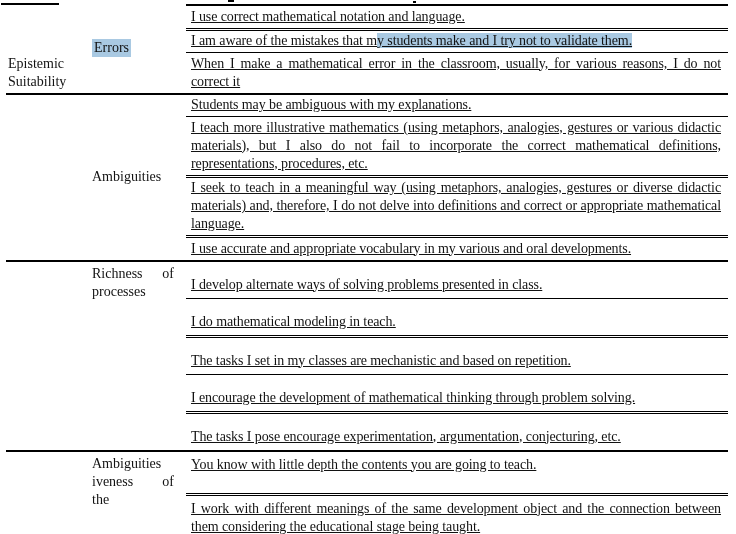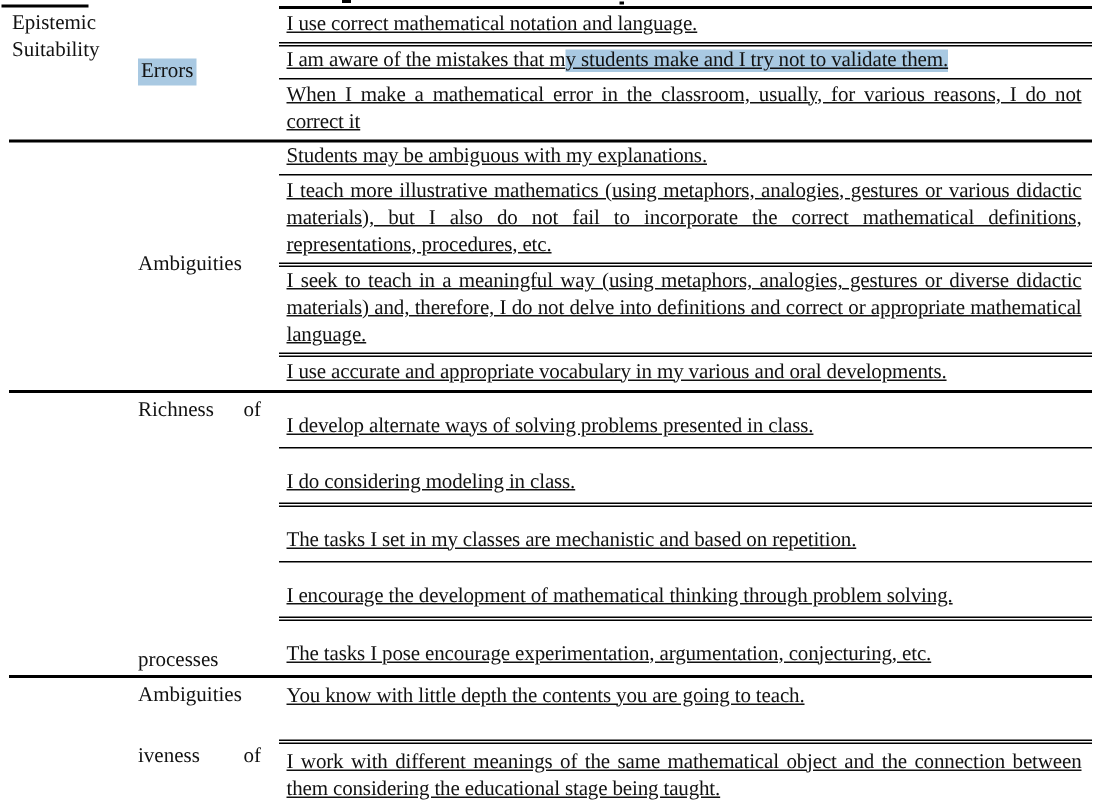--- a/index.html
+++ b/index.html
@@ -19,29 +19,29 @@
     width: 722px;
   }
   .section {
     display: grid;
     grid-template-columns: 82px 98px 1fr;
     border-bottom: 2.5px solid #000;
   }
   .sec-3 { border-bottom: 3px solid #000; }
 
   .facet-cell { padding: 3px 4px 0 2px; }
-  .facet-label { white-space: normal; }
+  .facet-label { white-space: normal; margin-top: 48px; }
 
   .crit-cell {
     display: flex;
     flex-direction: column;
     padding: 0 12px 0 4px;
   }
   .sec-0 .crit-cell, .sec-1 .crit-cell { justify-content: center; }
-  .sec-2 .crit-cell, .sec-3 .crit-cell { justify-content: space-between; padding-top: 3px; }
+  .sec-2 .crit-cell, .sec-3 .crit-cell { justify-content: flex-start; padding-top: 3px; }
   .crit-line { display: flex; justify-content: space-between; }
   .hl { background: var(--hl, #a9c9e2); }
   .crit-word.hl { padding: 0 2px; }
 
   .stmts { display: flex; flex-direction: column; text-decoration: underline; }
   .sec-0 .stmts { border-top: 2px solid #000; }
 
   .stmt-row {
     padding: 1.5px 7px 2px 5px;
     text-align: justify;
@@ -107,21 +107,21 @@
         <div class="crit-line">
           <span class="crit-word">Richness</span>
           <span class="crit-word">of</span>
         </div>
         <div class="crit-line">
           <span class="crit-word">processes</span>
         </div>
       </div>
       <div class="stmts">
         <div class="stmt-row"><span>I develop alternate ways of solving problems presented in class.</span></div>
-        <div class="stmt-row sep-single"><span>I do considering modeling in class.</span></div>
+        <div class="stmt-row sep-single"><span>I do mathematical modeling in teach.</span></div>
         <div class="stmt-row sep-double"><span>The tasks I set in my classes are mechanistic and based on repetition.</span></div>
         <div class="stmt-row sep-single"><span>I encourage the development of mathematical thinking through problem solving.</span></div>
         <div class="stmt-row sep-double"><span>The tasks I pose encourage experimentation, argumentation, conjecturing, etc.</span></div>
       </div>
     </div>
     <div class="section sec-3">
       <div class="facet-cell"></div>
       <div class="crit-cell">
         <div class="crit-line">
           <span class="crit-word">Ambiguities</span>
@@ -129,16 +129,16 @@
         <div class="crit-line">
           <span class="crit-word">iveness</span>
           <span class="crit-word">of</span>
         </div>
         <div class="crit-line">
           <span class="crit-word">the</span>
         </div>
       </div>
       <div class="stmts">
         <div class="stmt-row"><span>You know with little depth the contents you are going to teach.</span></div>
-        <div class="stmt-row sep-double"><span>I work with different meanings of the same mathematical object and the connection between them considering the educational stage being taught.</span></div>
+        <div class="stmt-row sep-double"><span>I work with different meanings of the same development object and the connection between them considering the educational stage being taught.</span></div>
       </div>
     </div>
   </div>
 
 </body></html>

